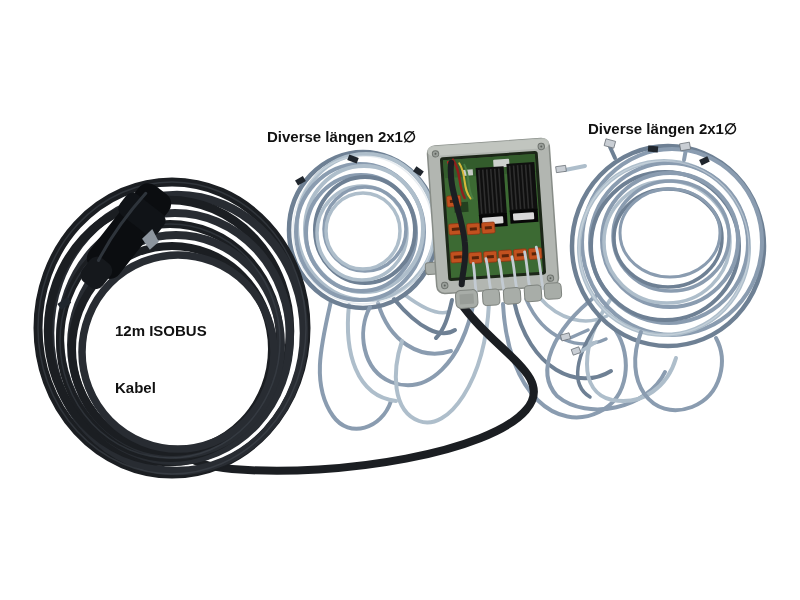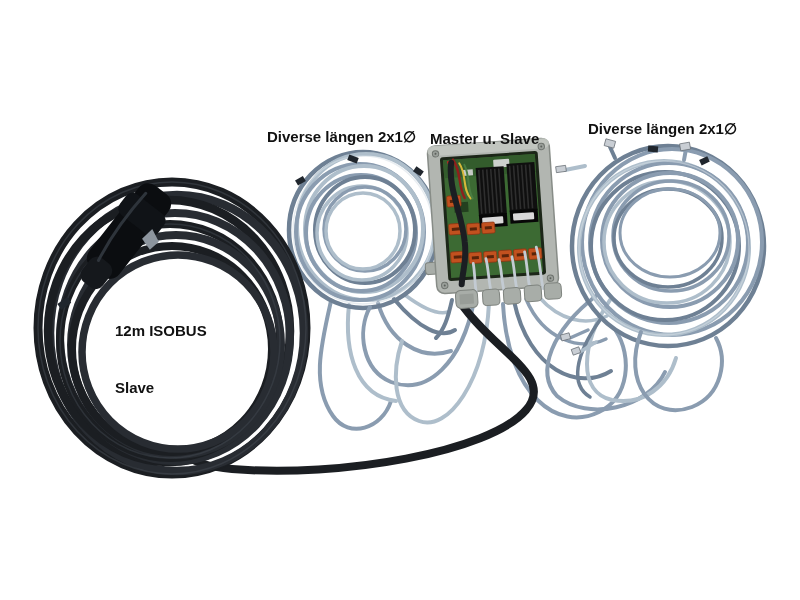--- a/index.html
+++ b/index.html
@@ -203,23 +203,22 @@
         <circle cx="440" cy="282" r="3.2" fill="#9ba09b" stroke="#6f746f"></circle>
           <circle cx="440" cy="282" r="1" fill="#5c615c"></circle>
         <circle cx="546" cy="282" r="3.2" fill="#9ba09b" stroke="#6f746f"></circle>
           <circle cx="546" cy="282" r="1" fill="#5c615c"></circle>
       </g>
     </g>
   </svg>
 
   <div class="lbl" style="left:115px;top:283px;">
     <div>12m ISOBUS</div>
-    <div>Slave</div>
+    <div>Kabel</div>
   </div>
 
   <div class="lbl" style="left:267px;top:127px;">Diverse längen 2x1∅</div>
 
   <div class="lbl" style="left:430px;top:91px;">
-    <div>Master u. Slave</div>
   </div>
 
   <div class="lbl" style="left:588px;top:119px;">Diverse längen 2x1∅</div>
 </div>
 
 </body></html>

